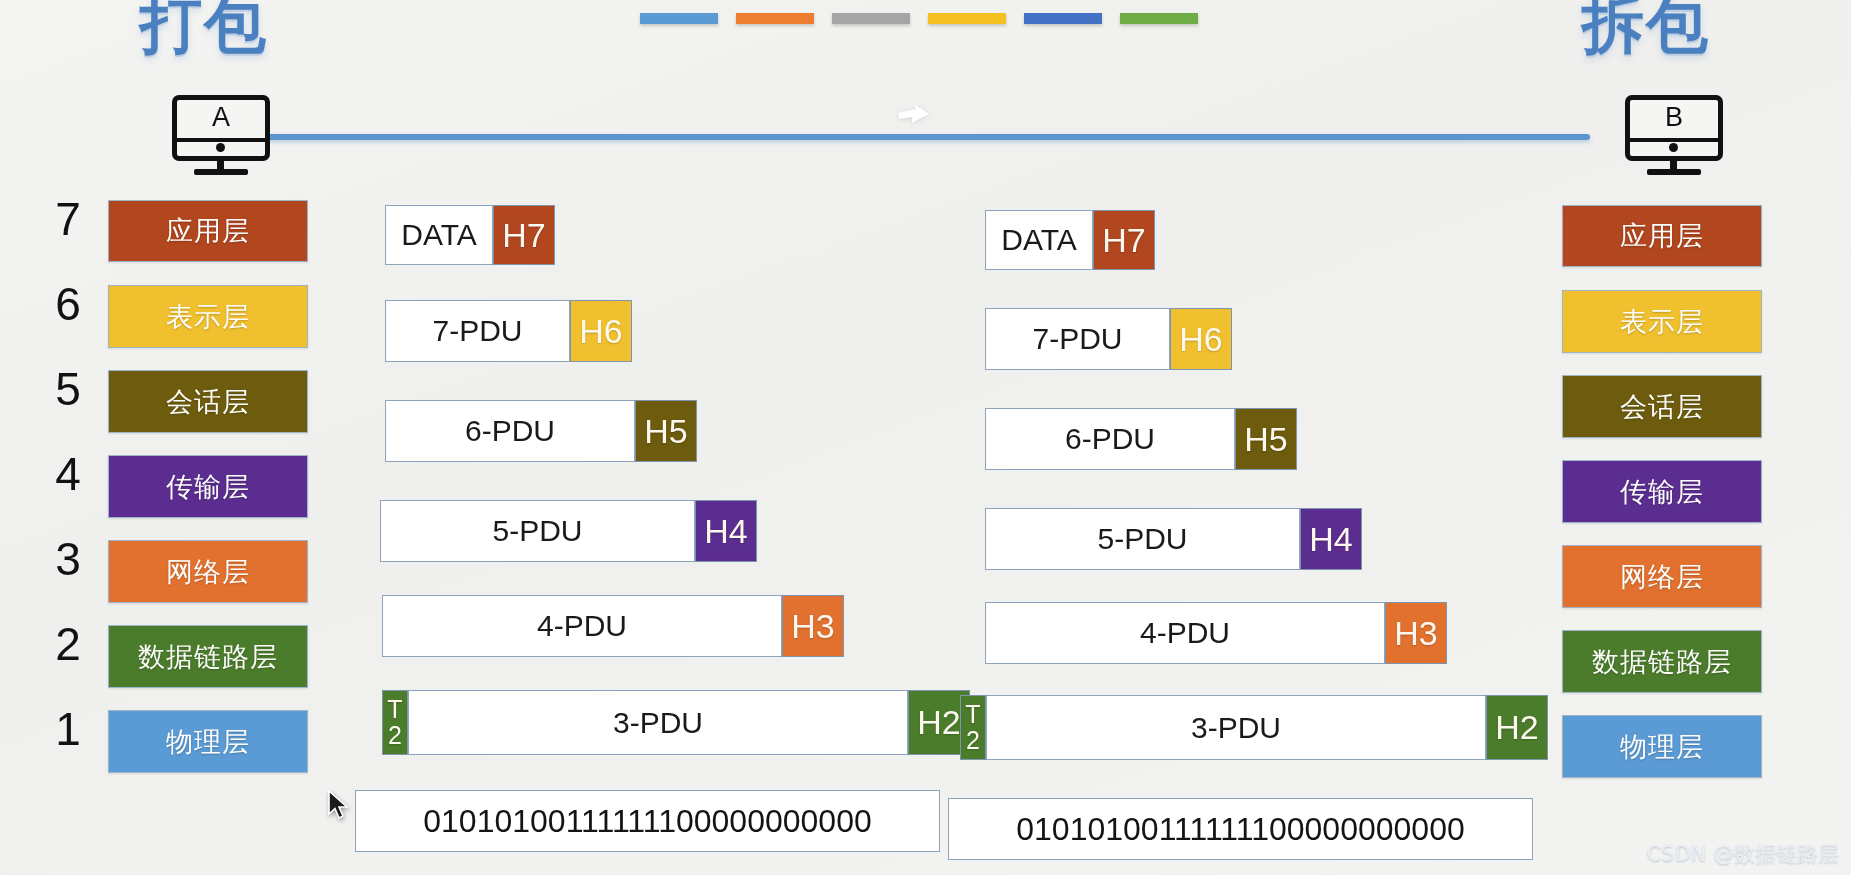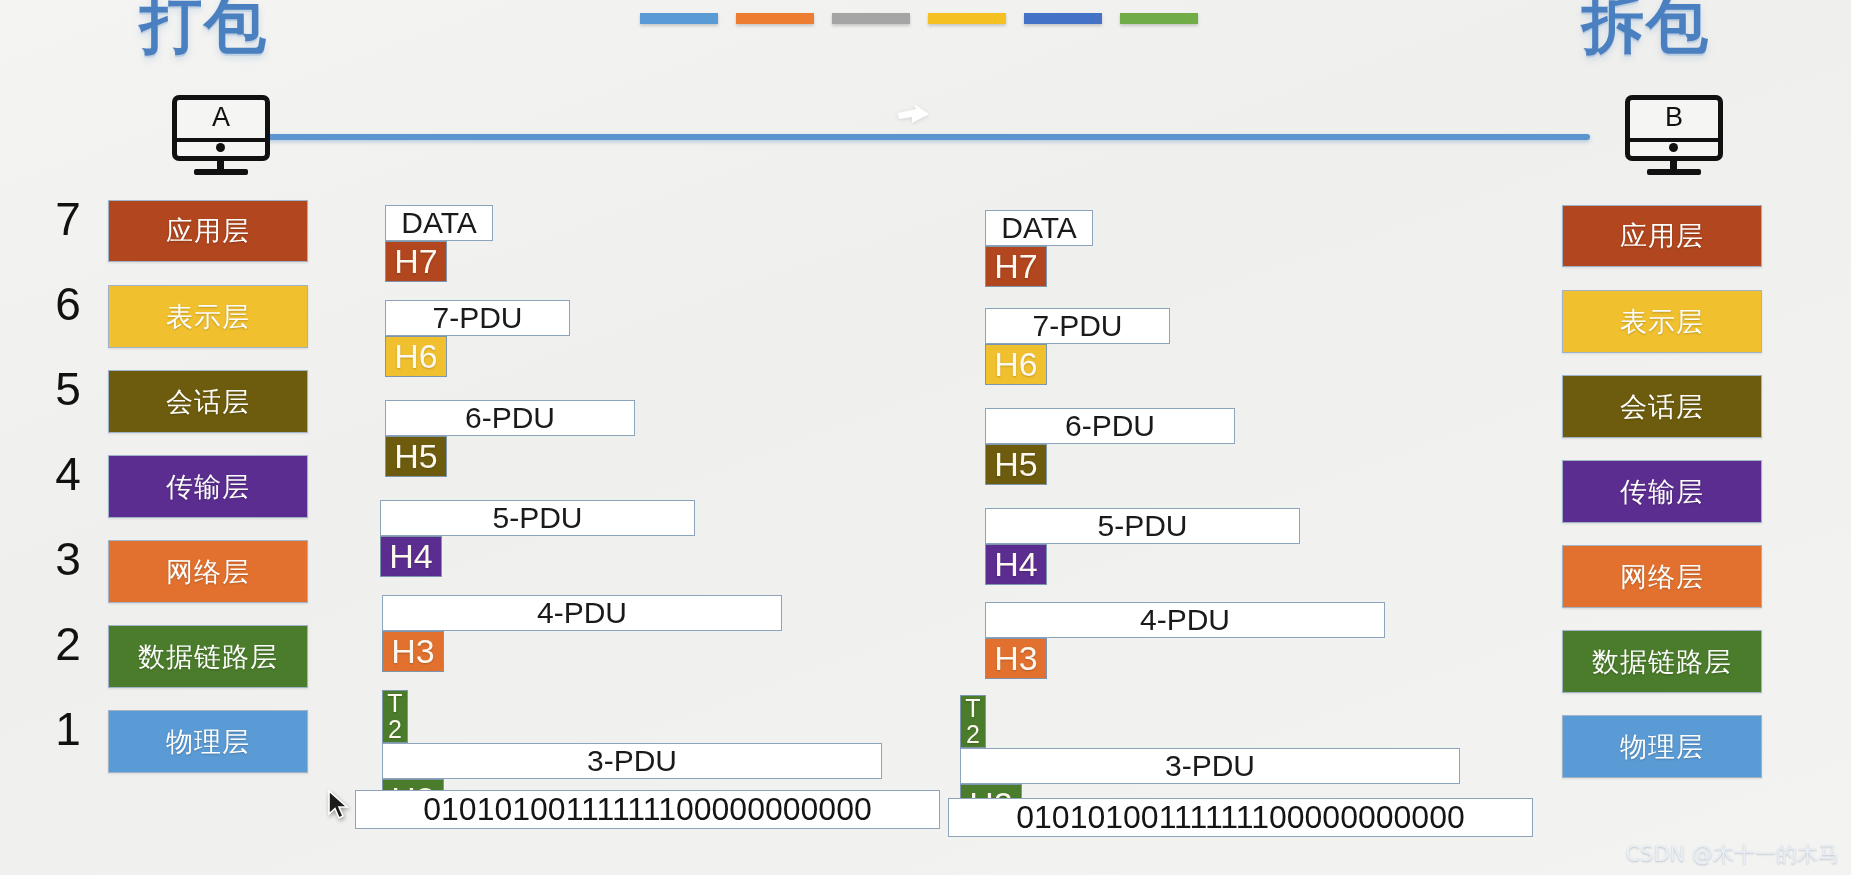--- a/index.html
+++ b/index.html
@@ -139,21 +139,20 @@
     text-shadow: 0 1px 2px rgba(0,0,0,.22);
     box-shadow: 0 1px 2px rgba(0,0,0,.10);
   }
 
   
   .packet {
     position: absolute;
     display: flex;
     align-items: stretch;
     box-sizing: border-box;
-    flex-direction: column;
   }
   .pkt-body {
     background: #ffffff;
     border: 1px solid #8ca5bd;
     box-sizing: border-box;
     display: flex;
     align-items: center;
     justify-content: center;
     font-size: 30px;
     color: #1a1a1a;
@@ -350,13 +349,13 @@
       <div class="packet" style="left: 948px; top: 798px; height: 62px;">
         <div class="pkt-body bits" style="width: 585px;">01010100111111100000000000</div>
       </div>
     </div>
   </div>
 
 <svg id="cursor" viewBox="0 0 22 32">
   <path d="M1 1 L1 24 L7 18.5 L11 28 L15 26 L11 17 L19 17 Z" fill="#1b1b1b" stroke="#ffffff" stroke-width="1.6"></path>
 </svg>
 
-<div id="watermark">CSDN @木十一的木马</div>
+<div id="watermark">CSDN @数据链路层</div>
 
 </body></html>

